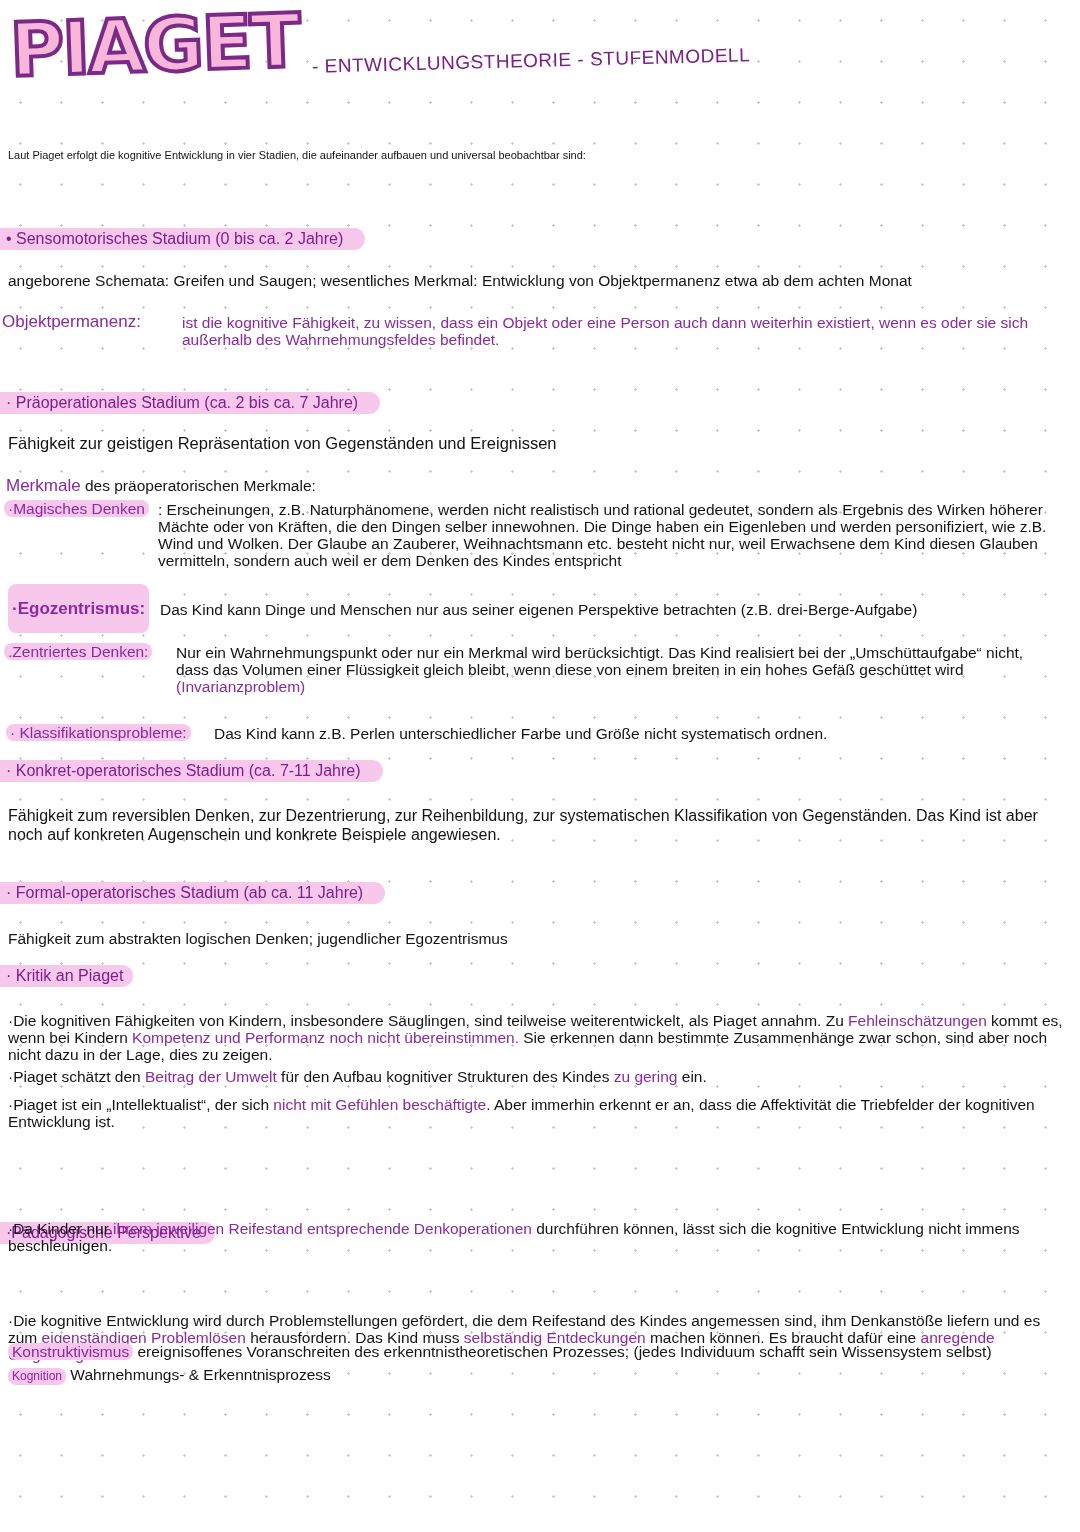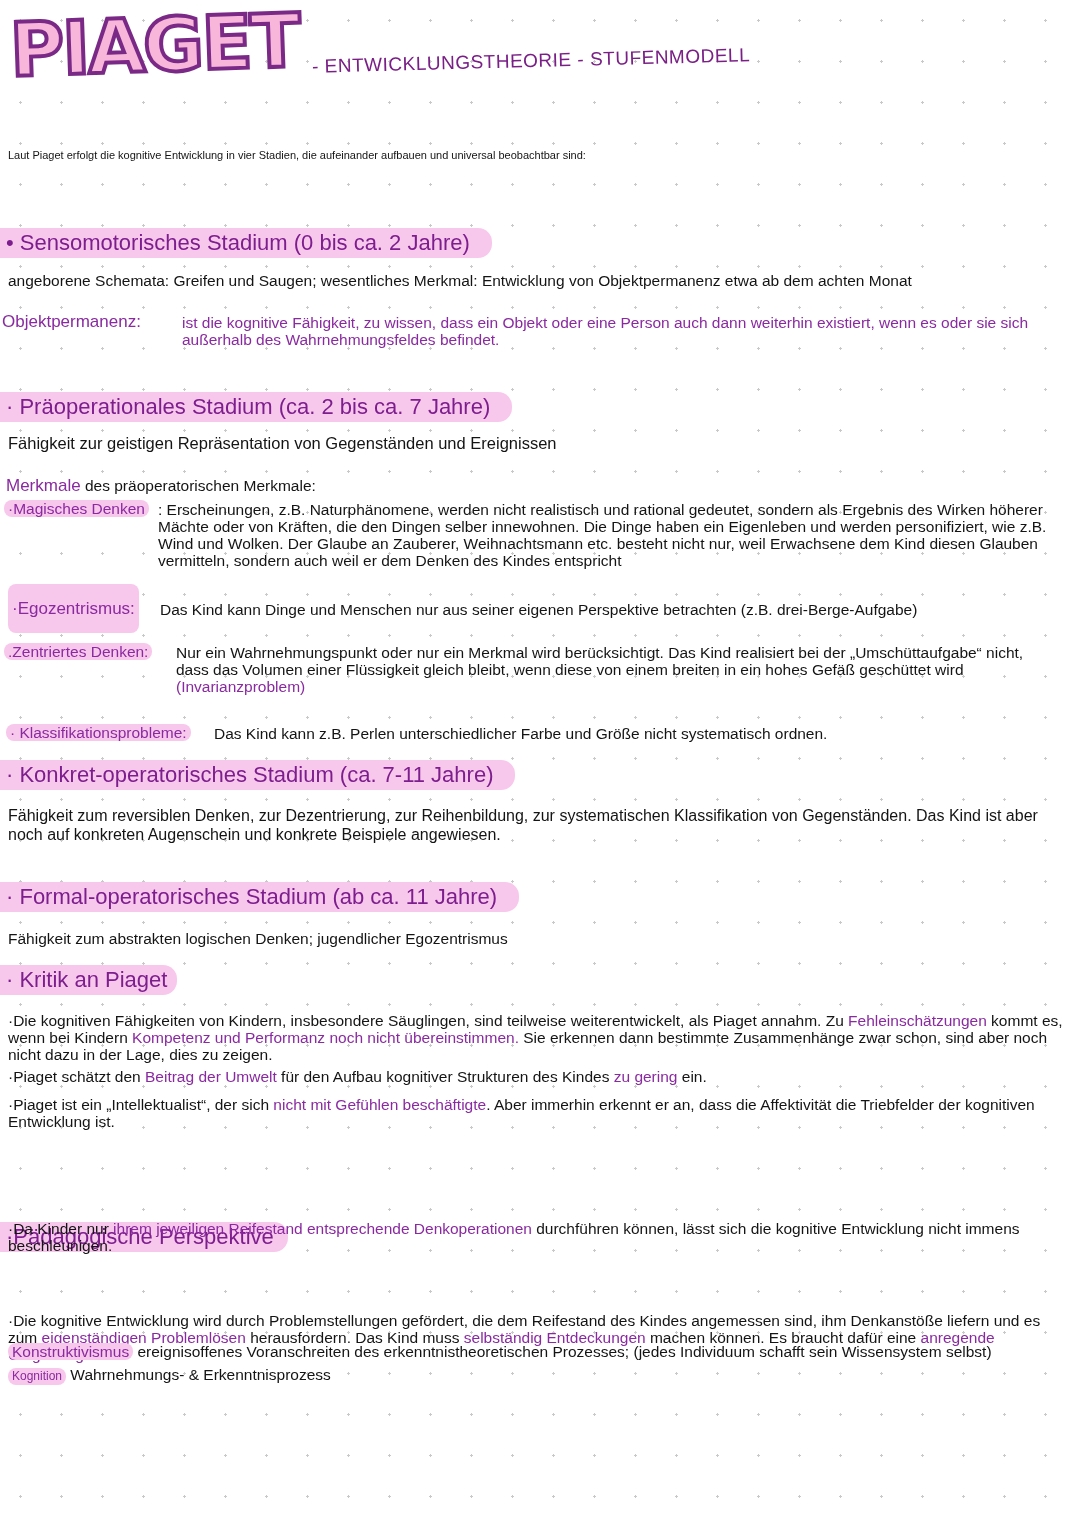--- a/index.html
+++ b/index.html
@@ -26,21 +26,21 @@
     left: 312px; top: 50px;
     font-size: 19px; color: #7a1f86; letter-spacing: 0.5px;
     text-transform: uppercase; transform: rotate(-1.5deg);
   }
   .txt { font-size: 15.5px; line-height: 17px; color: #141414; }
   .purple { color: #8a2aa0; }
   .heading {
     display: inline-block;
     background: #f8c7ec;
     color: #7d1e8e;
-    font-size: 22px;
+    font-size: 16px;
     padding: 2px 22px 2px 6px;
     border-radius: 0 14px 14px 0;
     white-space: nowrap;
   }
   .tag {
     display: inline-block; background: #f8c7ec; color: #8a2aa0;
     border-radius: 8px; padding: 0 4px;
   }
   .label-p { color: #8a2aa0; font-size: 17px; }
   .row { position: absolute; left: 8px; right: 12px; }
@@ -70,21 +70,21 @@
   <span class="label-p">Merkmale</span>
   <span>des präoperatorischen Merkmale:</span>
 </div>
 
 <div class="abs txt" style="left:4px; top:500px;">
   <span class="tag">·Magisches Denken</span>
 </div>
 <div class="abs txt" style="left:158px; top:501px; width:900px;">: Erscheinungen, z.B. Naturphänomene, werden nicht realistisch und rational gedeutet, sondern als Ergebnis des Wirken höherer Mächte oder von Kräften, die den Dingen selber innewohnen. Die Dinge haben ein Eigenleben und werden personifiziert, wie z.B. Wind und Wolken. Der Glaube an Zauberer, Weihnachtsmann etc. besteht nicht nur, weil Erwachsene dem Kind diesen Glauben vermitteln, sondern auch weil er dem Denken des Kindes entspricht</div>
 
 <div class="abs txt" style="left:8px; top:600px;">
-  <span class="label-p" style="background:#f8c7ec;border-radius:8px;padding:15px 4px;">·Egozentrismus:</span>
+  <span class="label-p" style="background:#f8c7ec;border-radius:8px;padding:15px 4px;font-weight:bold;">·Egozentrismus:</span>
 </div>
 <div class="abs txt" style="left:160px; top:601px; width:900px;">Das Kind kann Dinge und Menschen nur aus seiner eigenen Perspektive betrachten (z.B. drei-Berge-Aufgabe)</div>
 
 <div class="abs txt" style="left:4px; top:643px;">
   <span class="tag">.Zentriertes Denken:</span>
 </div>
 <div class="abs txt" style="left:176px; top:644px; width:880px;">
   <span>Nur ein Wahrnehmungspunkt oder nur ein Merkmal wird berücksichtigt. Das Kind realisiert bei der „Umschüttaufgabe“ nicht, dass das Volumen einer Flüssigkeit gleich bleibt, wenn diese von einem breiten in ein hohes Gefäß geschüttet wird</span>
   <span class="purple">(Invarianzproblem)</span>
 </div>

